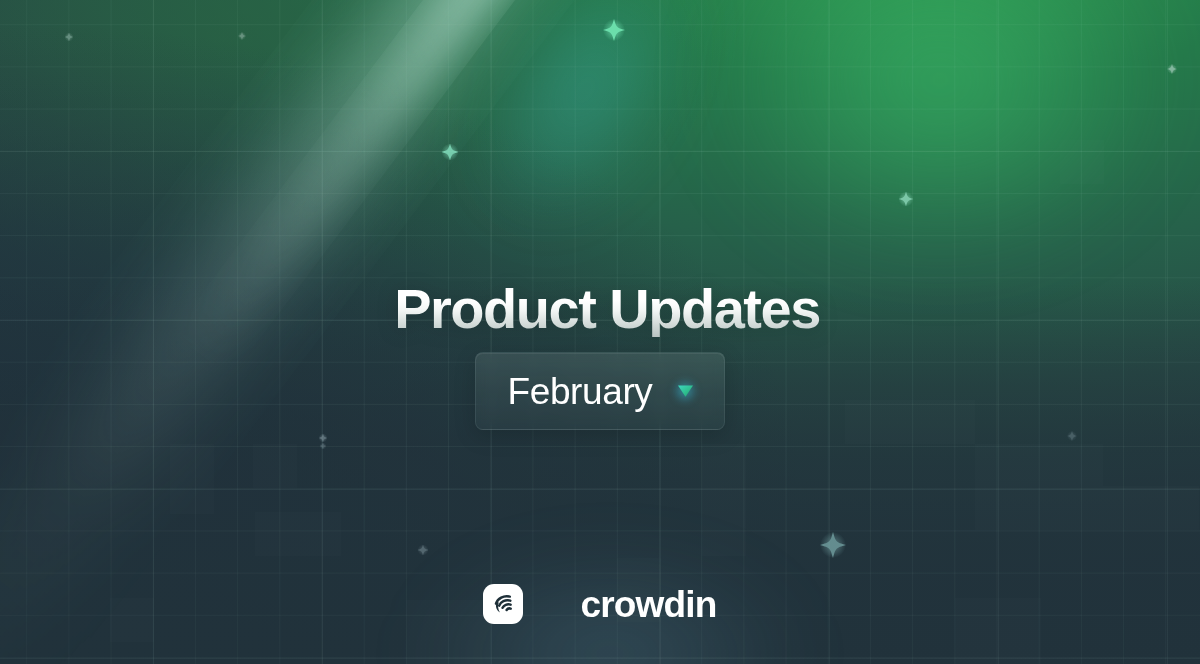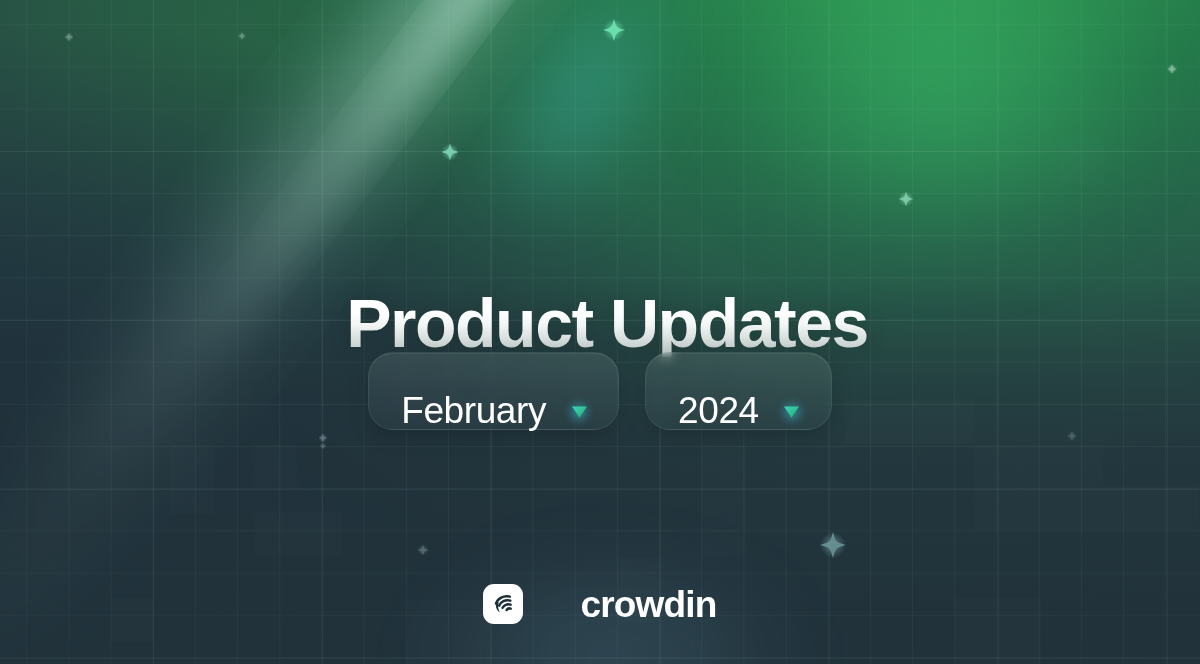--- a/index.html
+++ b/index.html
@@ -159,21 +159,21 @@
     align-items: center;
   }
 
   .title {
     position: absolute;
     top: 243px;
     left: 14px;
     right: 0;
     text-align: center;
     font-family: "Liberation Sans", sans-serif;
-    font-size: 68px;
+    font-size: 56px;
     font-weight: bold;
     letter-spacing: -1.5px;
     line-height: 1;
     background: linear-gradient(to bottom, #ffffff 0%, #ffffff 34%, #f3f6f5 52%, #cfd8d6 80%, #b9c4c2 100%);
     -webkit-background-clip: text;
             background-clip: text;
     color: transparent;
     -webkit-text-fill-color: transparent;
     filter: drop-shadow(0 2px 10px rgba(0,0,0,0.18));
     white-space: nowrap;
@@ -185,26 +185,26 @@
     left: 0;
     right: 0;
     display: flex;
     justify-content: center;
     align-items: flex-start;
     gap: 26px;
   }
 
   .pill {
     display: flex;
-    align-items: flex-end;
+    align-items: center;
     gap: 16px;
     height: 78px;
     box-sizing: border-box;
     padding: 0 22px 0 32px;
-    border-radius: 25px;
+    border-radius: 8px;
     background: linear-gradient(to bottom, rgba(230,245,240,0.105) 0%, rgba(210,235,230,0.065) 55%, rgba(190,225,220,0.045) 100%);
     border: 1px solid rgba(225,245,240,0.085);
     box-shadow:
       inset 0 1px 0 rgba(255,255,255,0.07),
       0 6px 22px rgba(0,0,0,0.16);
     -webkit-backdrop-filter: blur(6px);
             backdrop-filter: blur(6px);
   }
   .pill-label {
     font-family: "Liberation Sans", sans-serif;
@@ -454,36 +454,20 @@
                 <stop offset="0%" stop-color="#3fd6c0"></stop>
                 <stop offset="55%" stop-color="#2fbf8f"></stop>
                 <stop offset="100%" stop-color="#1f9f6c"></stop>
               </linearGradient>
             </defs>
             <path d="M1 1.4 H16 L8.5 12.8 Z" fill="url(#chevGradA)"></path>
           </svg>
         </span>
       </div>
 
-      <div class="pill">
-        <span class="pill-label">2024</span>
-        <span class="chev-wrap">
-          <span class="chev-glow"></span>
-          <svg width="17" height="14" viewBox="0 0 17 14" aria-hidden="true">
-            <defs>
-              <linearGradient id="chevGradB" x1="0" y1="0" x2="1" y2="1">
-                <stop offset="0%" stop-color="#3fd6c0"></stop>
-                <stop offset="55%" stop-color="#2fbf8f"></stop>
-                <stop offset="100%" stop-color="#1f9f6c"></stop>
-              </linearGradient>
-            </defs>
-            <path d="M1 1.4 H16 L8.5 12.8 Z" fill="url(#chevGradB)"></path>
-          </svg>
-        </span>
-      </div>
 
     </div>
 
     <div class="brand">
       <span class="brand-mark">
         <svg width="28" height="28" viewBox="0 0 28 28" aria-hidden="true">
           <g fill="none" stroke="#1e2f38" stroke-linecap="round">
             <path d="M20.8 6.6 C14.6 5.0 8.6 8.4 7.0 13.6" stroke-width="2.5"></path>
             <path d="M21.3 10.6 C16.4 9.2 11.6 11.6 10.2 15.6" stroke-width="2.5"></path>
             <path d="M21.6 14.6 C18.2 13.6 14.8 15.2 13.6 17.8" stroke-width="2.5"></path>

